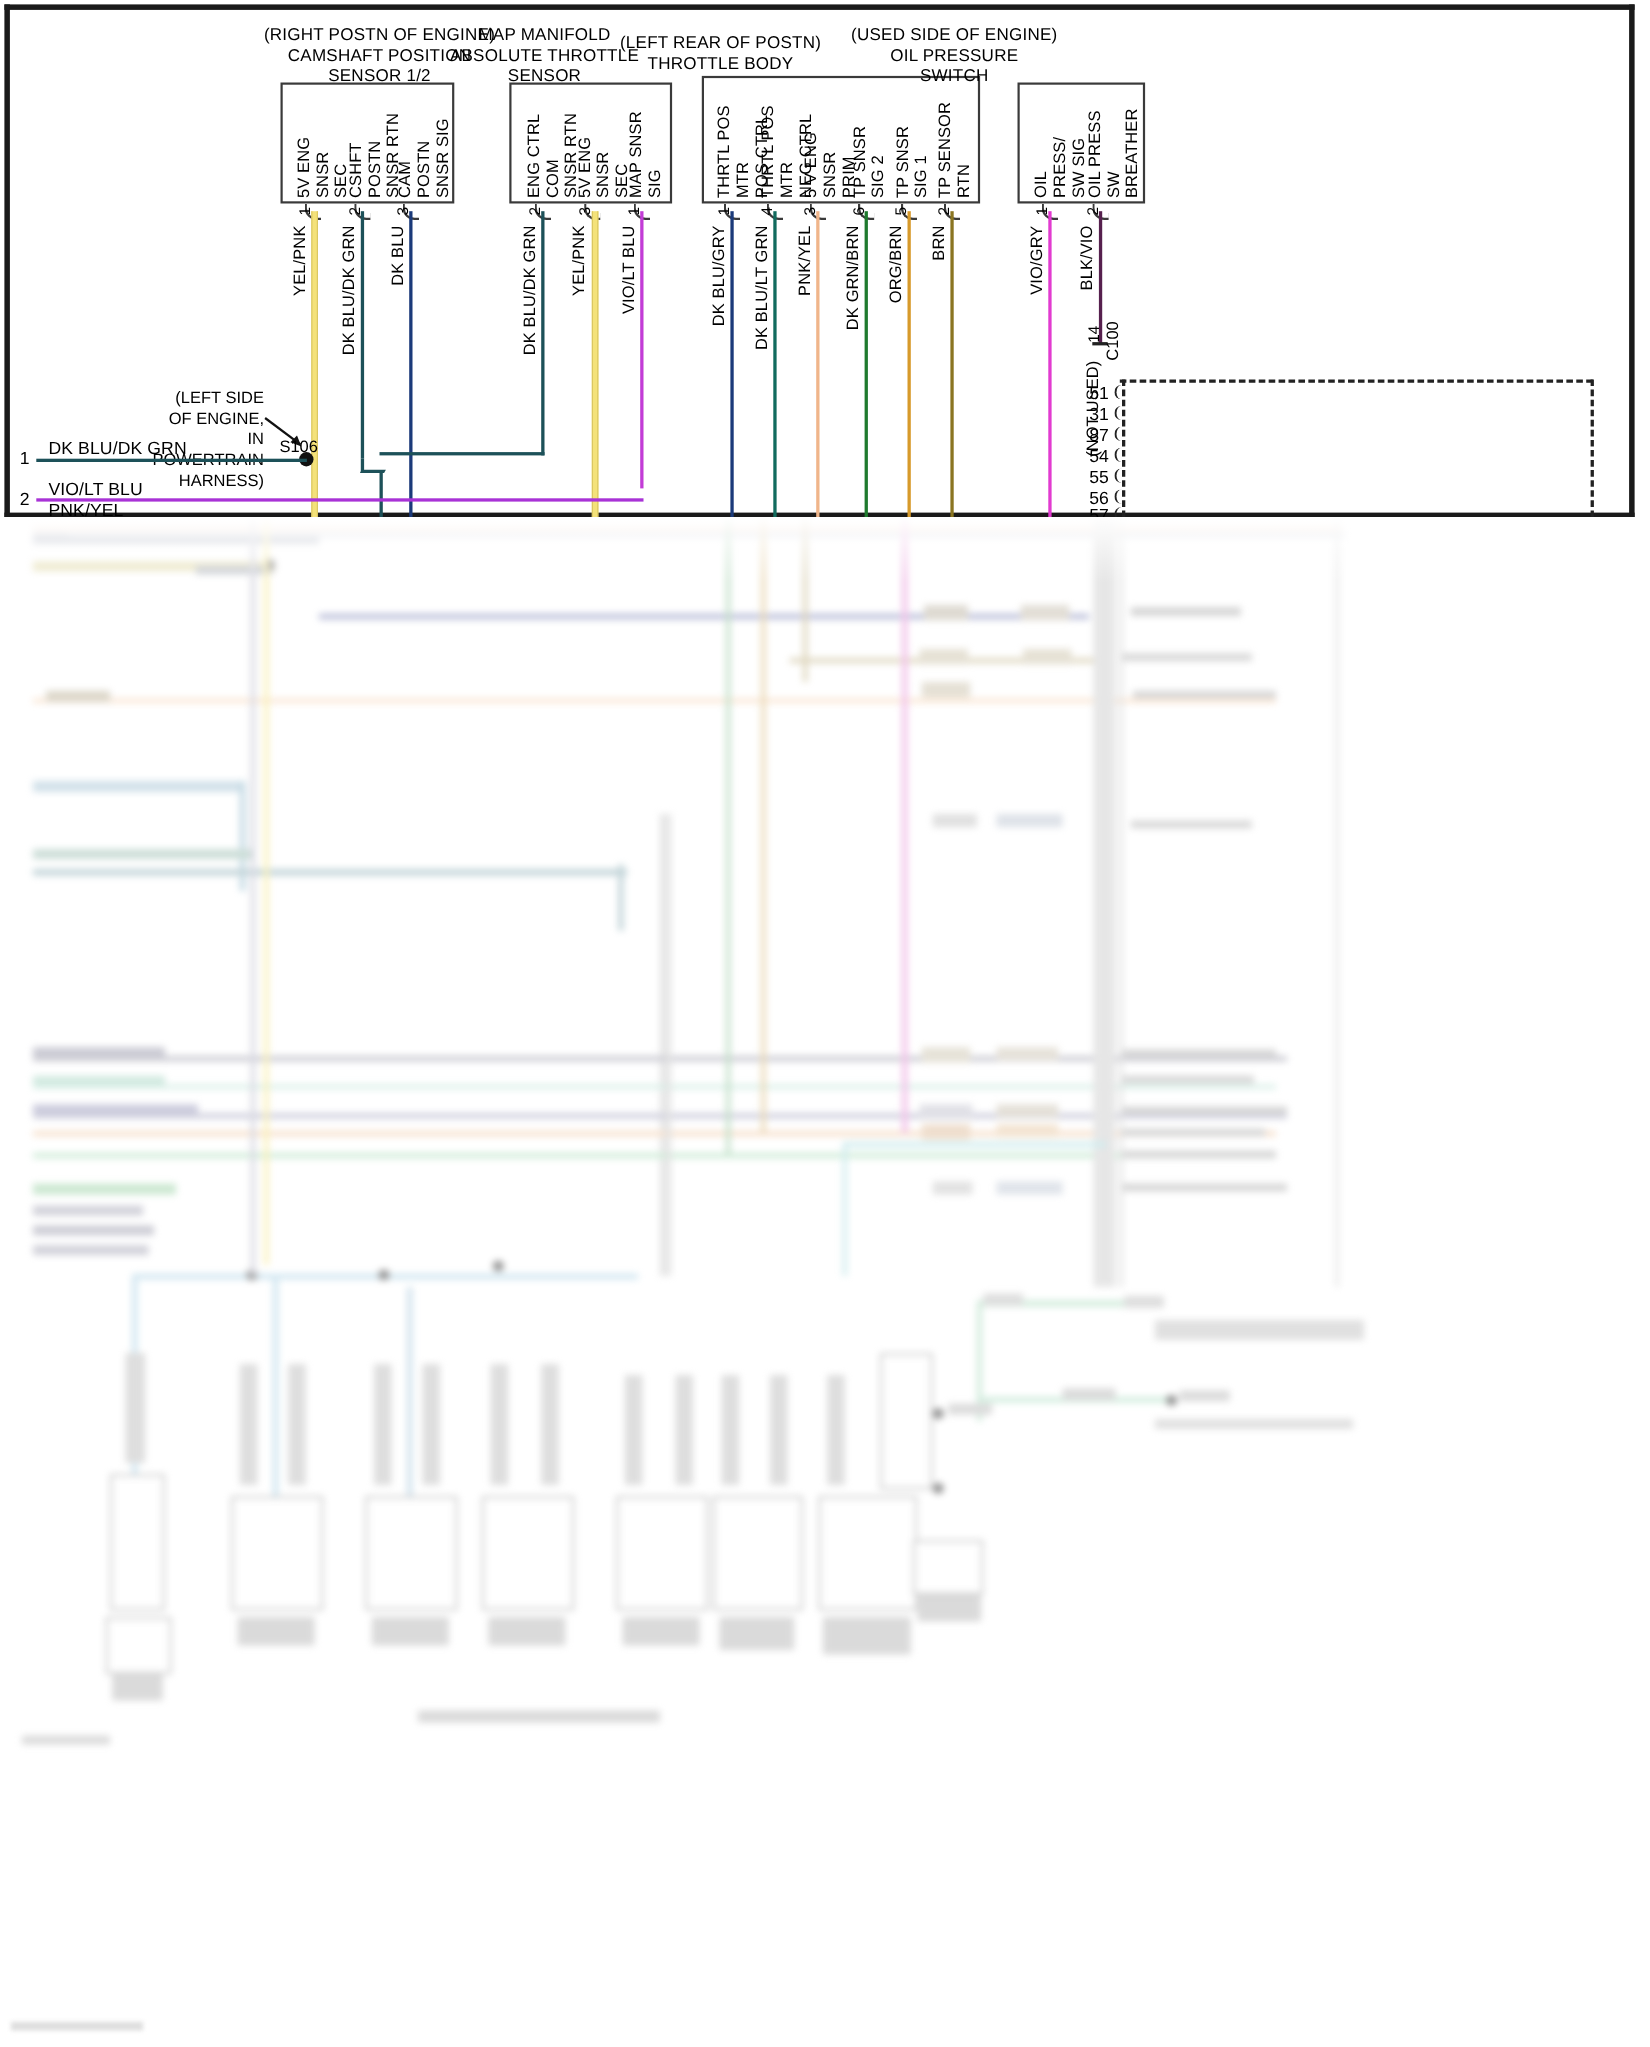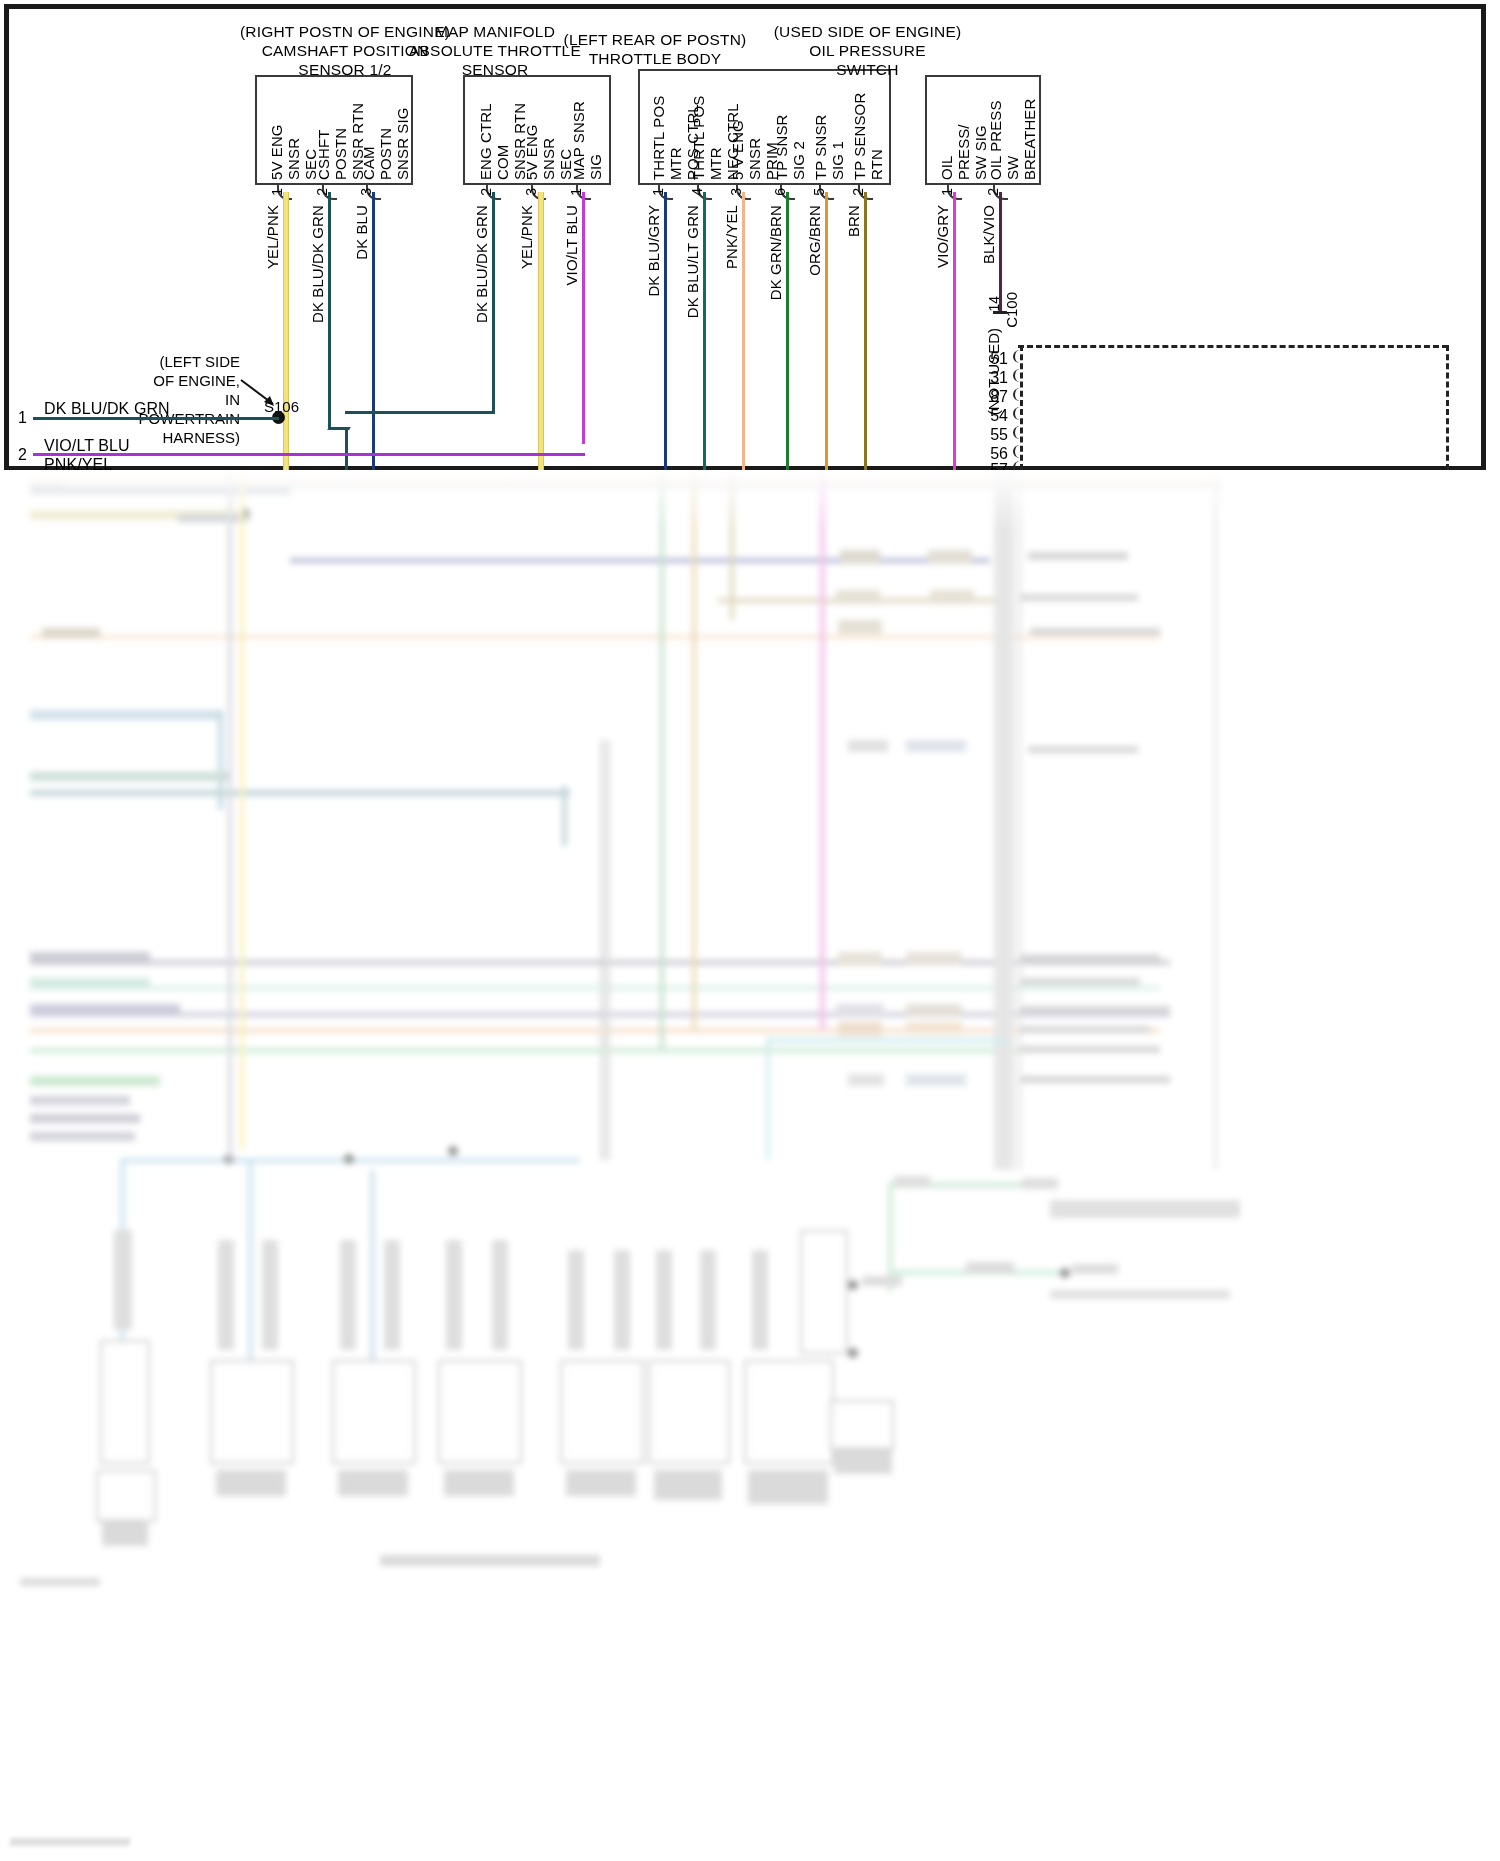--- a/index.html
+++ b/index.html
@@ -199,21 +199,21 @@
   <div class="notused" style="left:985px;top:328px;">(NOT USED)</div>
 
   <div class="note" style="left:130px;top:352px;width:110px;">(LEFT SIDE
 OF ENGINE,
 IN POWERTRAIN
 HARNESS)</div>
   <svg style="position:absolute;left:240px;top:378px;width:42px;height:32px;" viewBox="0 0 42 32">
     <line x1="1" y1="2" x2="33" y2="26" stroke="#111" stroke-width="2"></line>
     <polygon points="34,28 24,24 30,18" fill="#111"></polygon>
   </svg>
-  <div class="splice-lab" style="left:264px;top:398px;">S106</div>
+  <div class="splice-lab" style="left:254px;top:398px;">S106</div>
   <div class="splice-dot" style="left:272px;top:411px;"></div>
 
   <div class="edgenum" style="left:18px;top:409px;">1</div>
   <div class="edgelab" style="left:44px;top:400px;">DK BLU/DK GRN</div>
   <div class="wireH" style="left:33px;top:417px;width:246px;background:#1d5159;"></div>
 
   <div class="edgenum" style="left:18px;top:446px;">2</div>
   <div class="edgelab" style="left:44px;top:437px;">VIO/LT BLU</div>
   <div class="wireH" style="left:33px;top:453px;width:552px;background:#a832d6;"></div>
 

